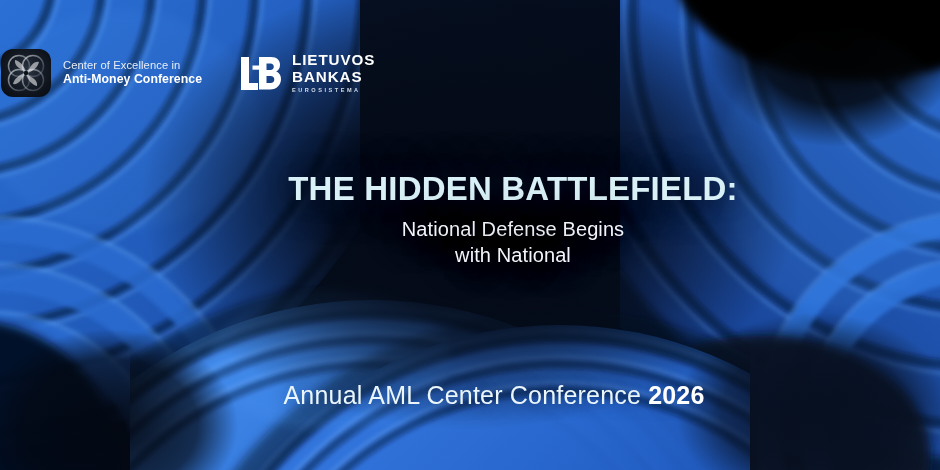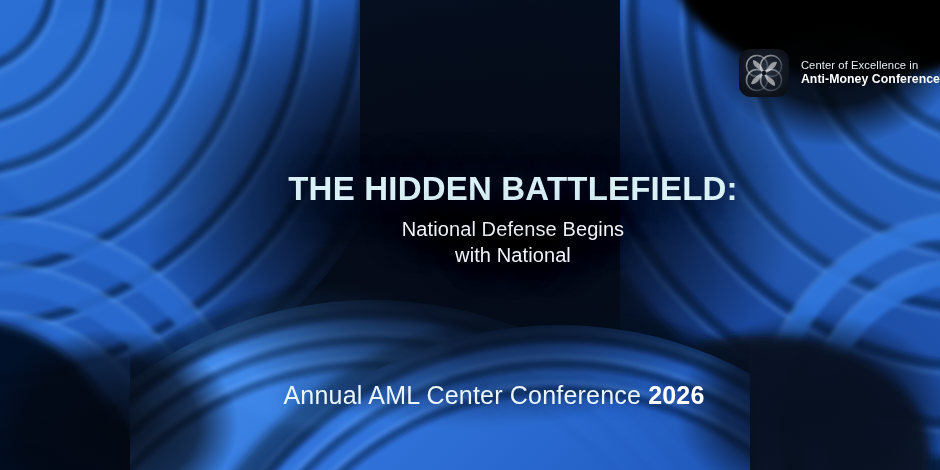--- a/index.html
+++ b/index.html
@@ -54,21 +54,21 @@
     pointer-events: none;
   }
 
   
   .logo-row {
     position: absolute;
     top: 48px;
     left: 0;
     width: 940px;
     display: flex;
-    justify-content: flex-end;
+    justify-content: flex-start;
     align-items: center;
     gap: 36px;
     z-index: 12;
   }
   .logo-coe {
     display: flex;
     align-items: center;
     gap: 11px;
   }
   .coe-mark { width: 52px; height: 50px; display:block; flex: none; }
@@ -392,20 +392,39 @@
           </g>
           <circle cx="0" cy="0" r="2.2" fill="#0d121a"></circle>
         </g>
       </svg>
       <div class="coe-text">
         <div class="coe-line1">Center of Excellence in</div>
         <div class="coe-line2">Anti-Money Conference</div>
       </div>
     </div>
 
+    <div class="logo-lb">
+      <svg class="lb-mark" viewBox="0 0 44 40">
+        <g fill="#ffffff">
+
+          <path d="M3,4 H11 V30 H20 V37 H3 Z"></path>
+
+          <path d="M21,4 H33 C39,4 42,7.5 42,12 C42,15 40.4,17.4 38.2,18.6 C41,19.7 43,22.3 43,26 C43,31.5 39,36.5 32,36.5 H21 Z
+                   M28.5,10.5 V17 H32.5 C34.6,17 35.8,15.7 35.8,13.8 C35.8,11.8 34.6,10.5 32.5,10.5 Z
+                   M28.5,23 V30 H32.6 C35,30 36.3,28.5 36.3,26.5 C36.3,24.4 35,23 32.6,23 Z"></path>
+
+          <rect x="14.5" y="12.5" width="10.5" height="4.2"></rect>
+        </g>
+      </svg>
+      <div class="lb-text">
+        <div class="lb-l1">LIETUVOS</div>
+        <div class="lb-l2">BANKAS</div>
+        <div class="lb-l3">EUROSISTEMA</div>
+      </div>
+    </div>
   </div>
 
   <div class="headline">
     <div class="h-main">THE HIDDEN BATTLEFIELD:</div>
     <div class="h-sub">
       <div>National Defense Begins</div>
       <div>with National</div>
     </div>
   </div>
 

